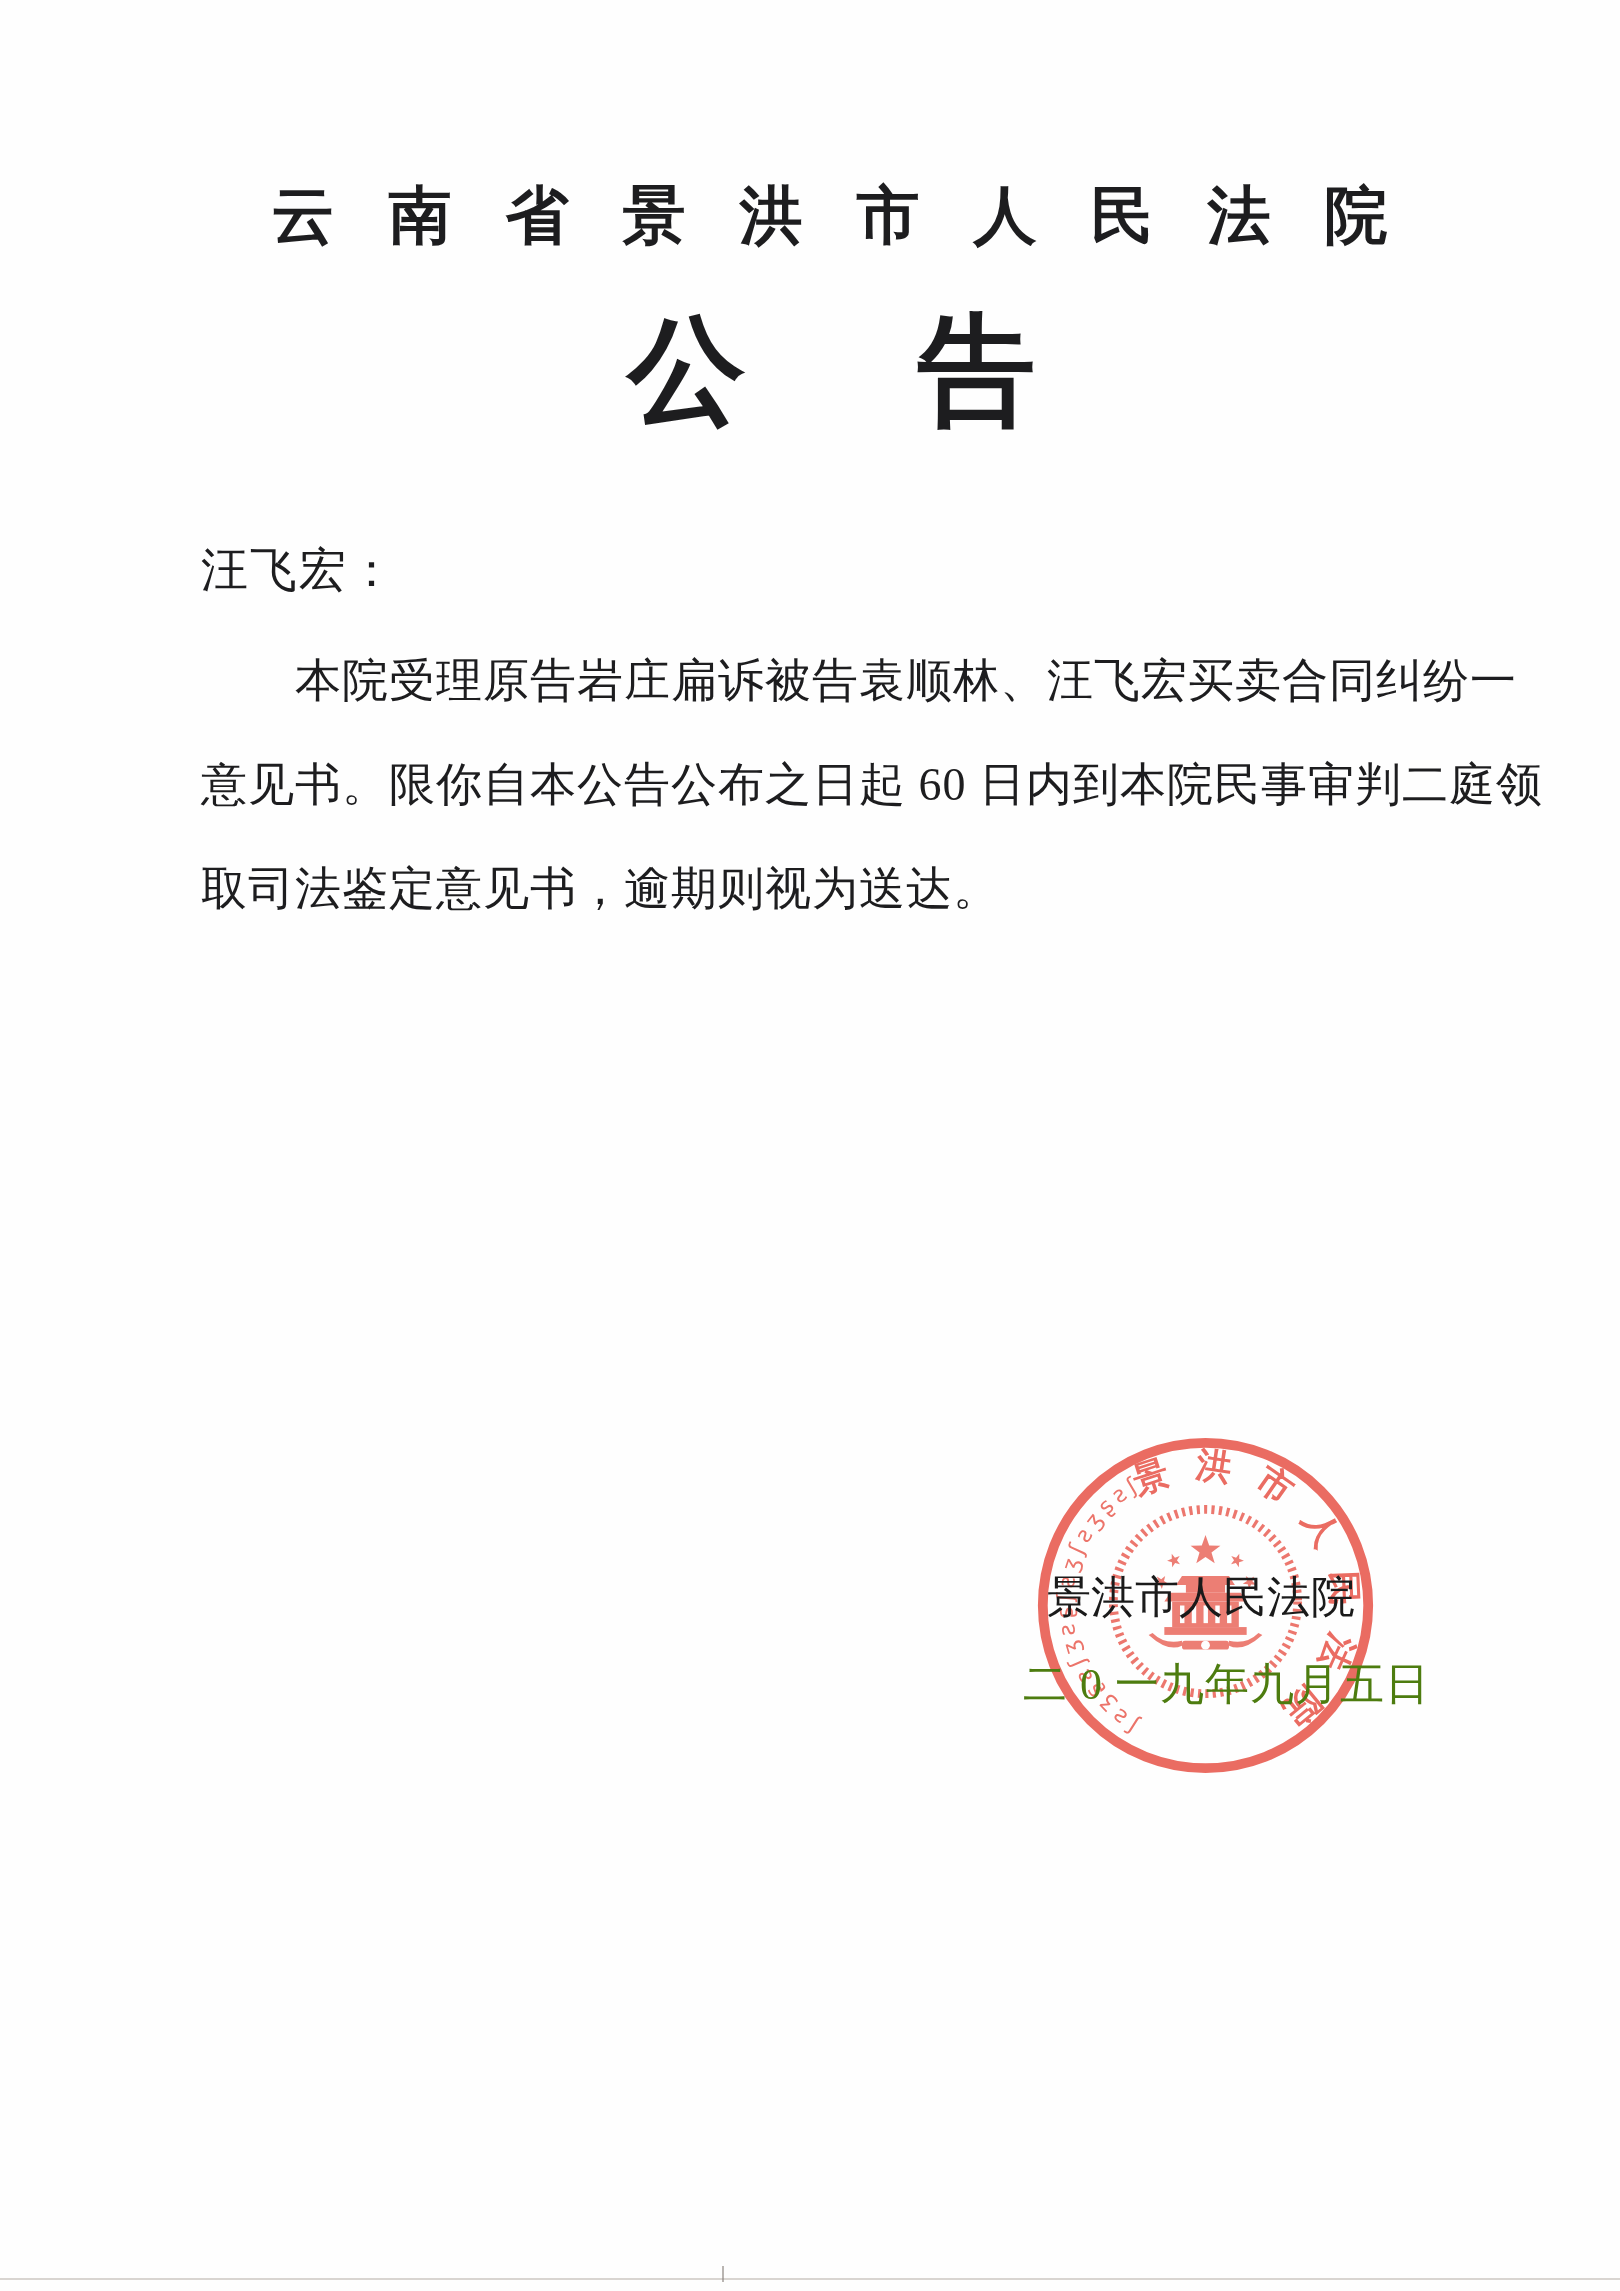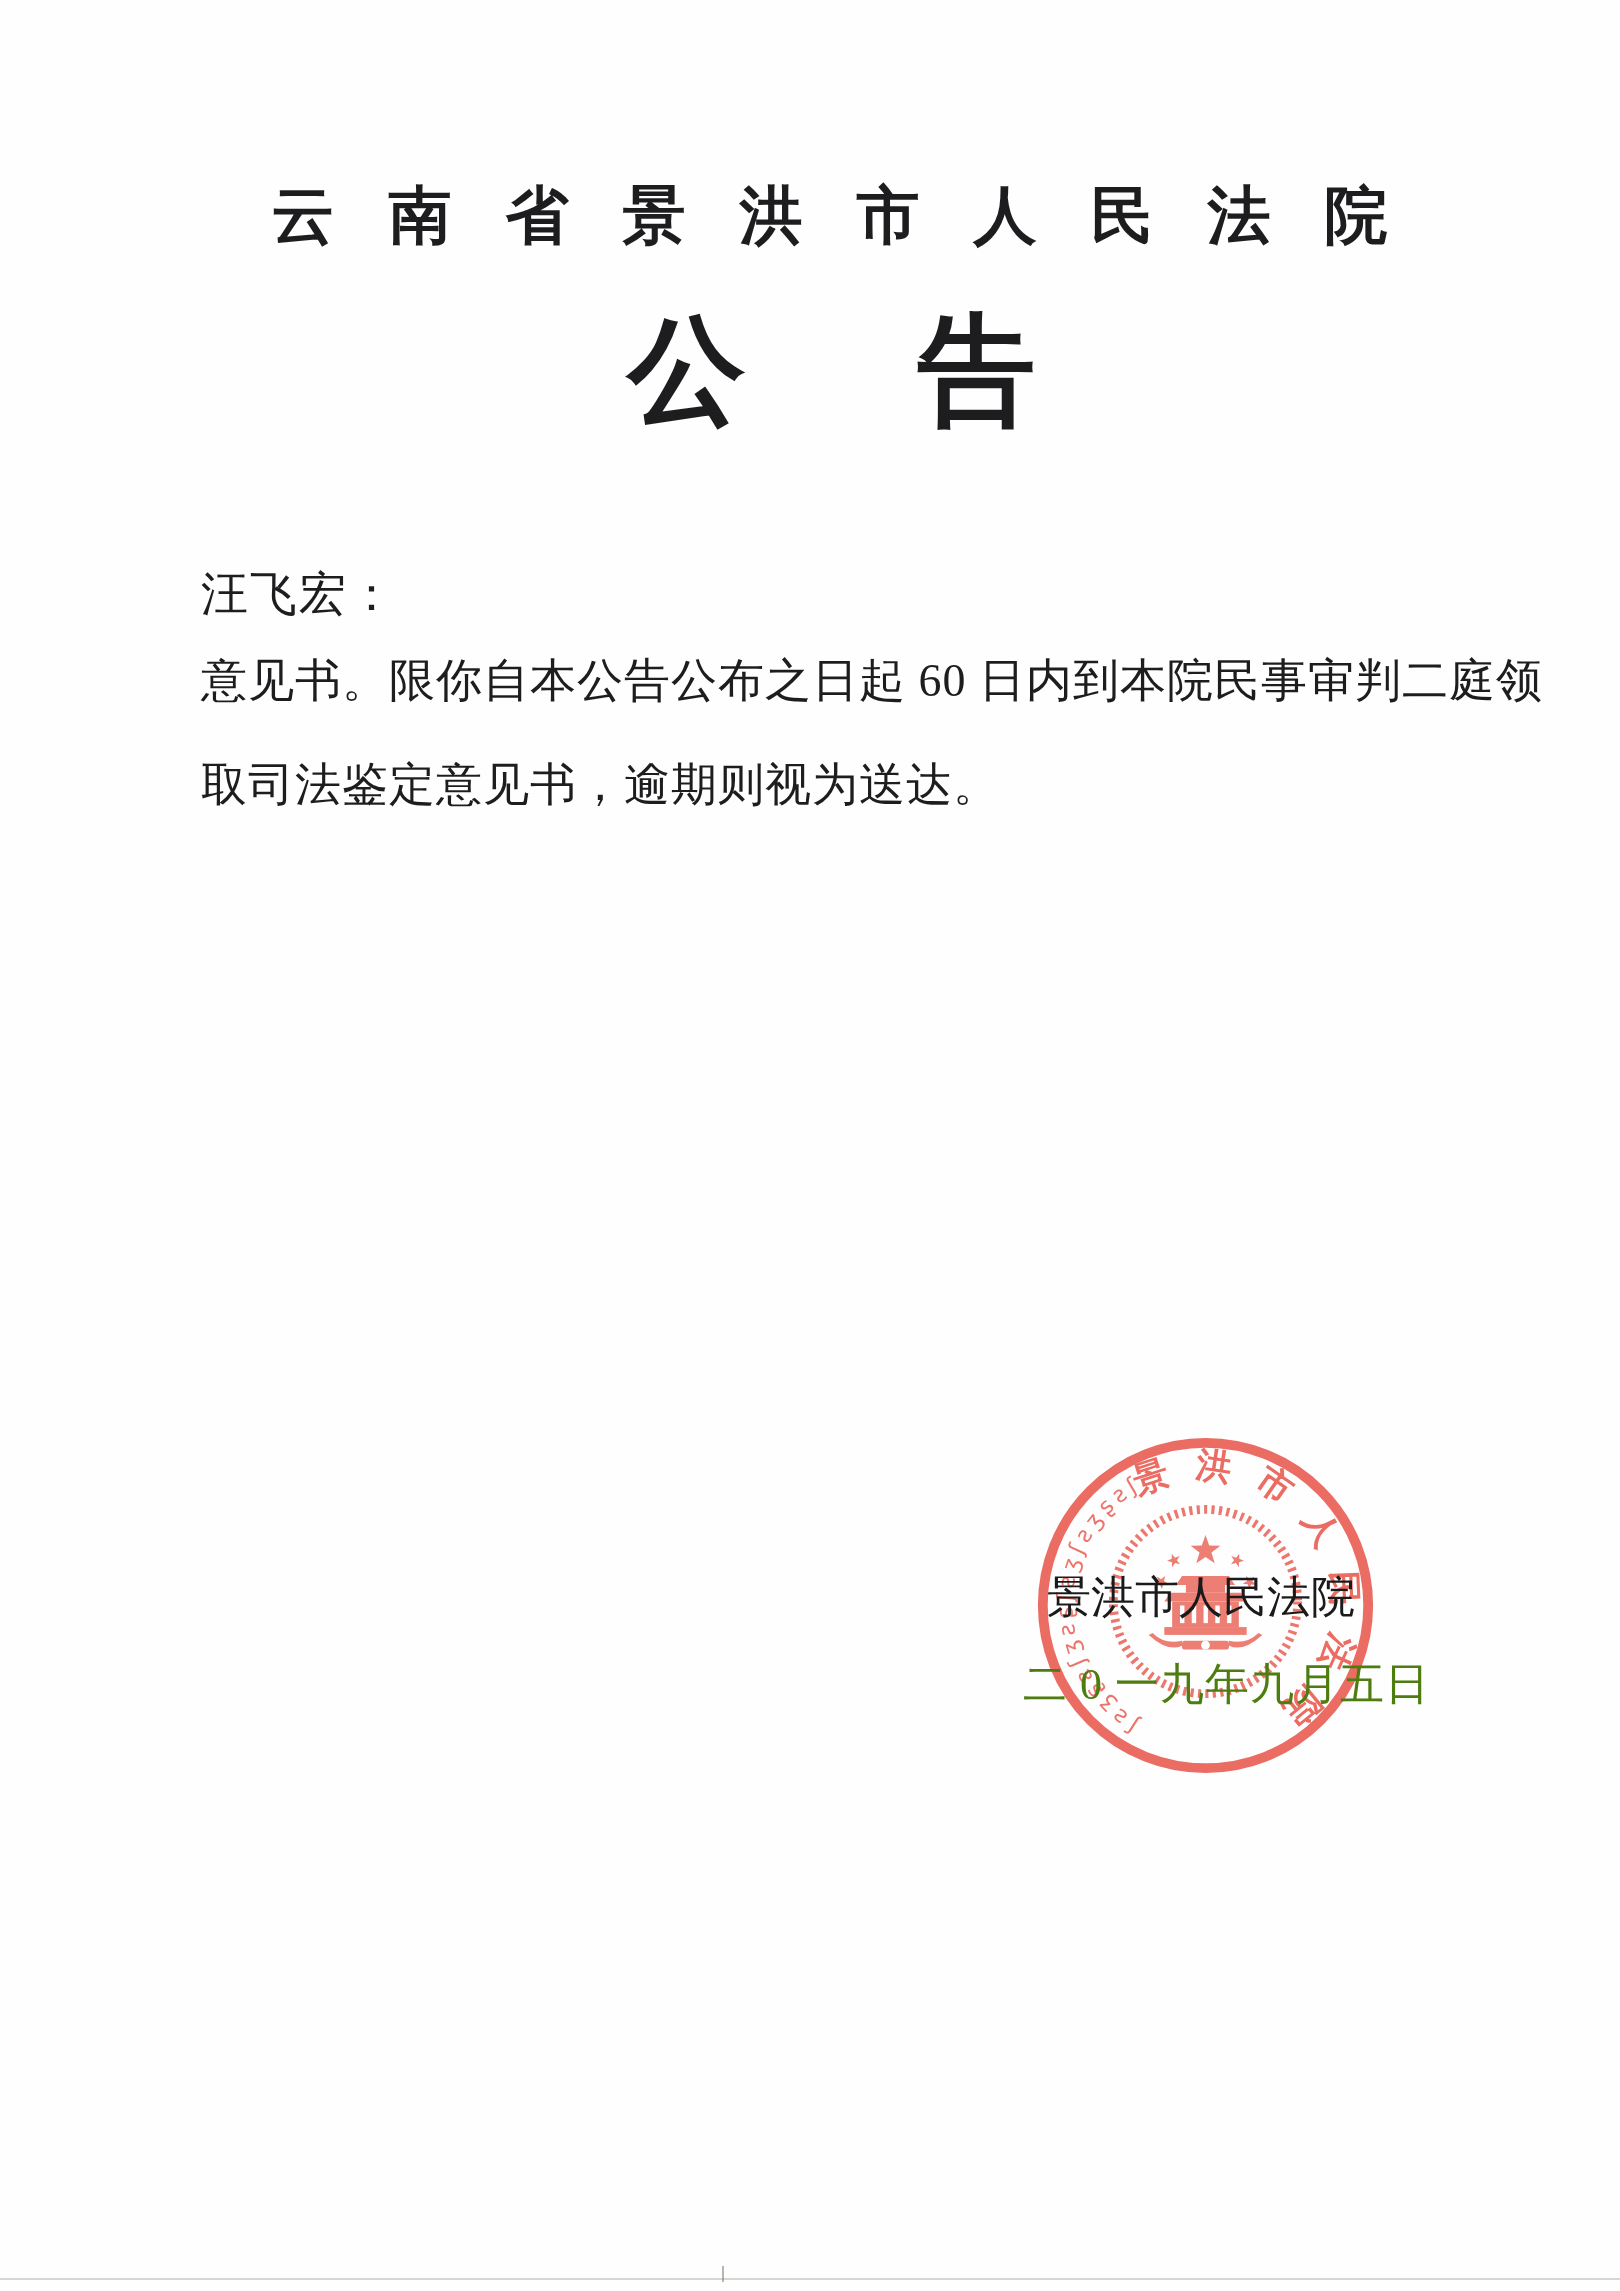--- a/index.html
+++ b/index.html
@@ -25,21 +25,21 @@
   }
   .doc-title{
     position:absolute;top:292px;left:0;right:0;
     text-align:center;padding-left:43px;
     font-size:118px;font-weight:bold;
     letter-spacing:172px;margin-right:-172px;
     white-space:nowrap;
   }
   .salutation{
     position:absolute;left:201px;top:539px;
-    font-size:47px;letter-spacing:2px;white-space:nowrap;margin-top:24px;
+    font-size:47px;letter-spacing:2px;white-space:nowrap;
   }
   .body-block{
     position:absolute;left:201px;top:629px;width:1274px;
   }
   .body-line{
     font-size:46px;line-height:104px;height:104px;
     letter-spacing:1px;white-space:nowrap;
   }
   .body-line.indent{ text-indent:94px; }
   .seal{
@@ -80,20 +80,21 @@
 </head>
 <body>
 
 <div class="court-name">云南省景洪市人民法院</div>
 
 <div class="doc-title">公告</div>
 
 <div class="salutation">汪飞宏：</div>
 
 <div class="body-block">
+  <div class="body-line indent">本院受理原告岩庄扁诉被告袁顺林、汪飞宏买卖合同纠纷一</div>
   <div class="body-line">意见书。限你自本公告公布之日起 60 日内到本院民事审判二庭领</div>
   <div class="body-line">取司法鉴定意见书，逾期则视为送达。</div>
 </div>
 
 <svg class="seal" viewBox="0 0 352 352" xmlns="http://www.w3.org/2000/svg">
   <defs>
     <polygon id="star" points="0,-16 3.8,-5.2 15.2,-4.9 6.1,2 9.4,12.9 0,6.4 -9.4,12.9 -6.1,2 -15.2,-4.9 -3.8,-5.2"></polygon>
     <path id="arc-cn" d="M101.4,69.5 A130,130 0 1 1 241,288.6" fill="none"></path>
     <path id="arc-dai" d="M112.2,296.1 A136,136 0 0 1 153.4,42.1" fill="none"></path>
   </defs>

